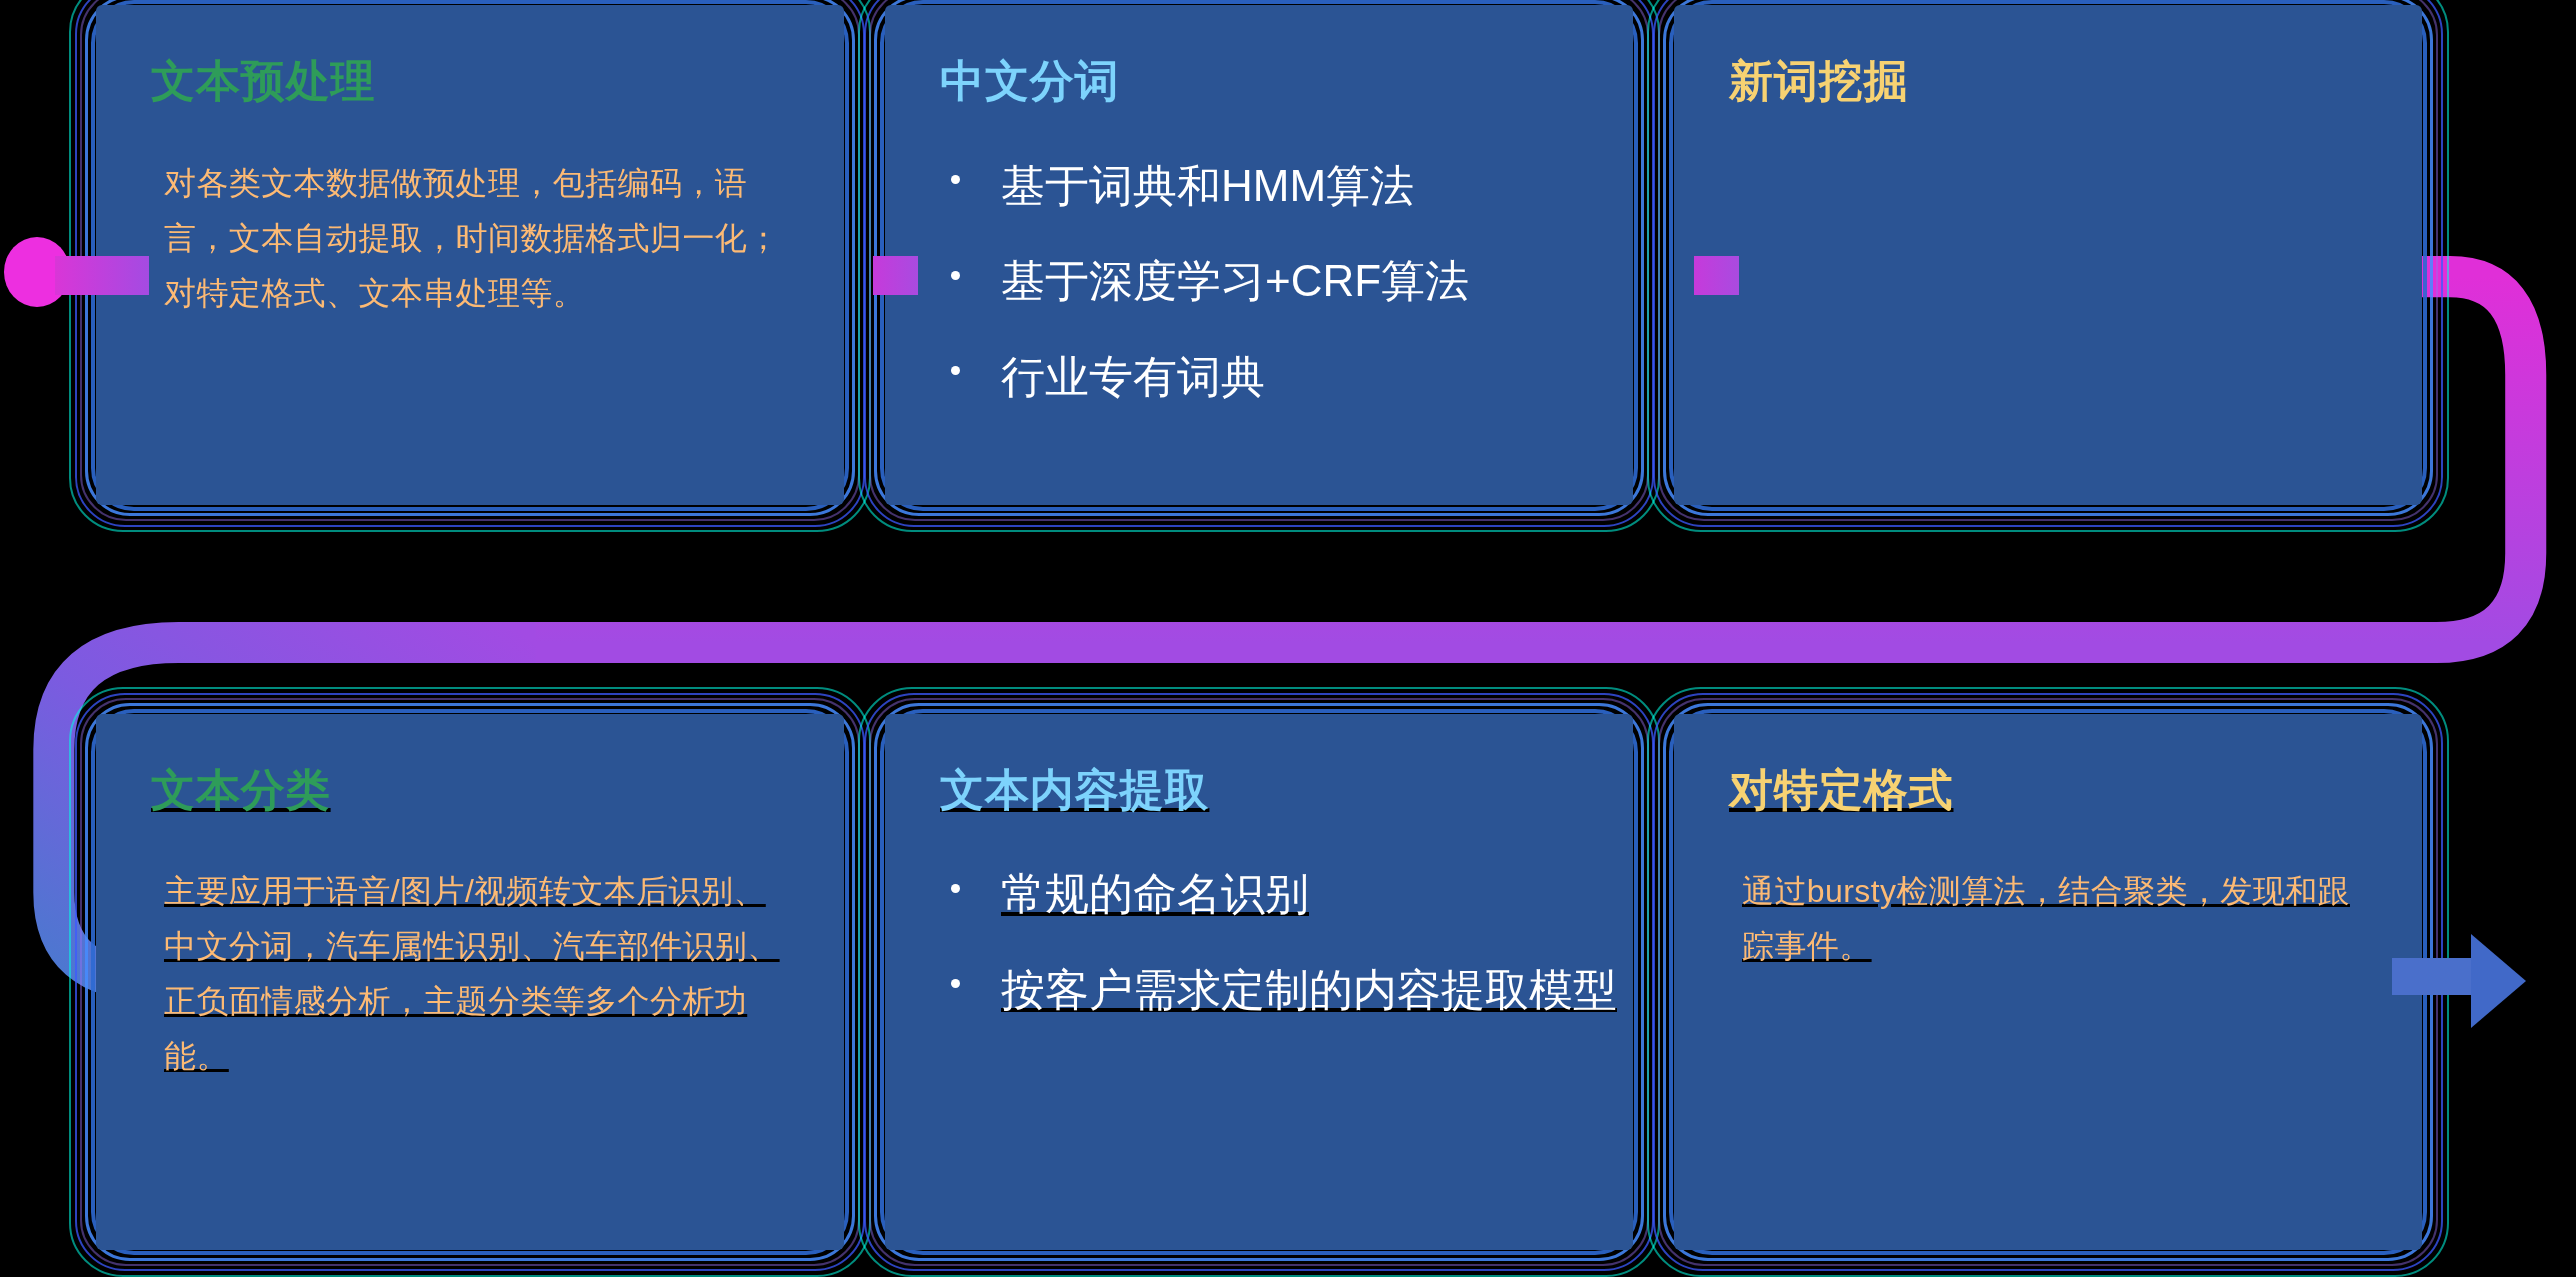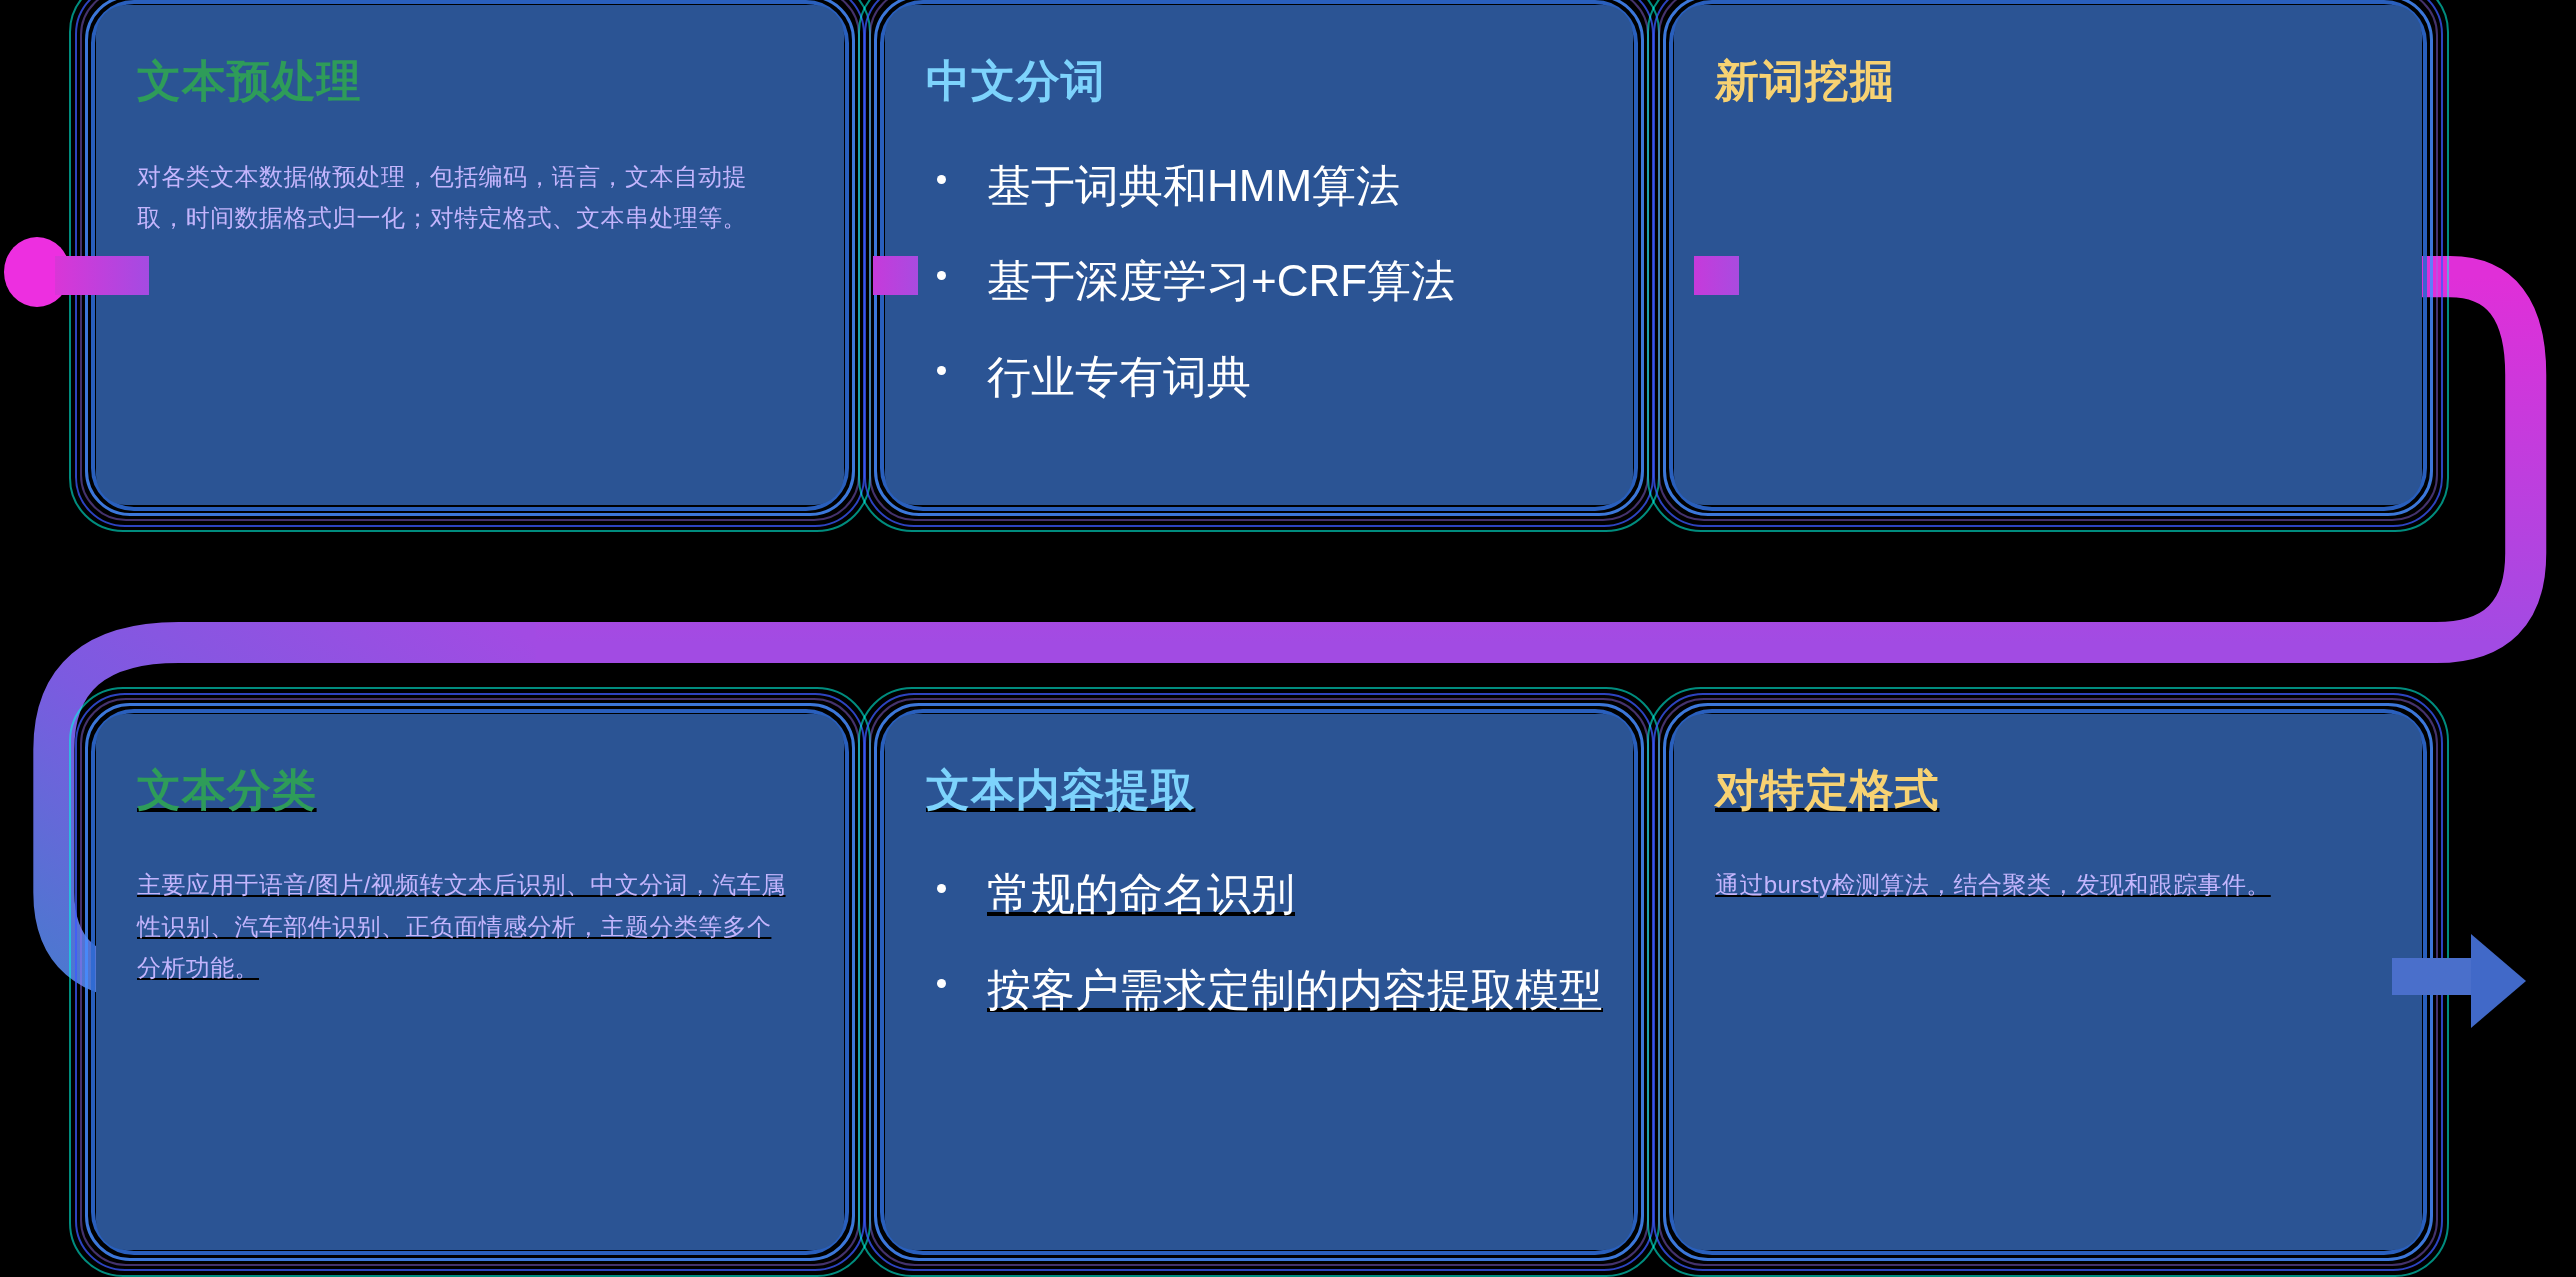--- a/index.html
+++ b/index.html
@@ -112,44 +112,45 @@
   .glow.g2 { inset: -21.4px; border: 2.7px solid rgba(60,90,255,0.75); border-radius: 50px; }
   .glow.g3 { inset: -16px; border: 2.7px solid rgba(150,110,240,0.45); border-radius: 46px; }
   .glow.g4 { inset: -10.7px; border: 3.6px solid rgba(70,140,255,0.85); border-radius: 45px; }
   .glow.g5 { inset: -5.4px;  border: 4.5px solid rgba(46,105,210,0.9);  border-radius: 43px; }
 
   .card {
     position: relative;
     width: 748px;
     height: 500px;
     background: #2B5494;
-    border-radius: 30px;
+    border-radius: 6px;
     box-sizing: border-box;
-    padding: 52px 55px 36px 41px;
+    padding: 52px 55px 36px 55px;
     z-index: 2;
   }
   .row-2 .card { height: 536px; }
 
   .card-title {
     font-size: 44px;
     font-weight: bold;
     letter-spacing: 0.9px;
     line-height: 1.1;
     margin: 0 0 50px 0;
     white-space: nowrap;
   }
   .t-green  { color: #2E9C59; }
   .t-lime   { color: #7dd3fc; }
   .t-yellow { color: #F7D272; }
 
   .card-body {
-    font-size: 24px;
-    color: #c4b5fd;
+    font-size: 32px;
+    color: #fdba74;
     line-height: 1.72;
     letter-spacing: 0.4px;
+    margin-left: 13px;
   }
 
   .bullets {
     list-style: none;
     margin: 0;
     padding: 0;
   }
   .bullets li {
     position: relative;
     padding-left: 61px;

